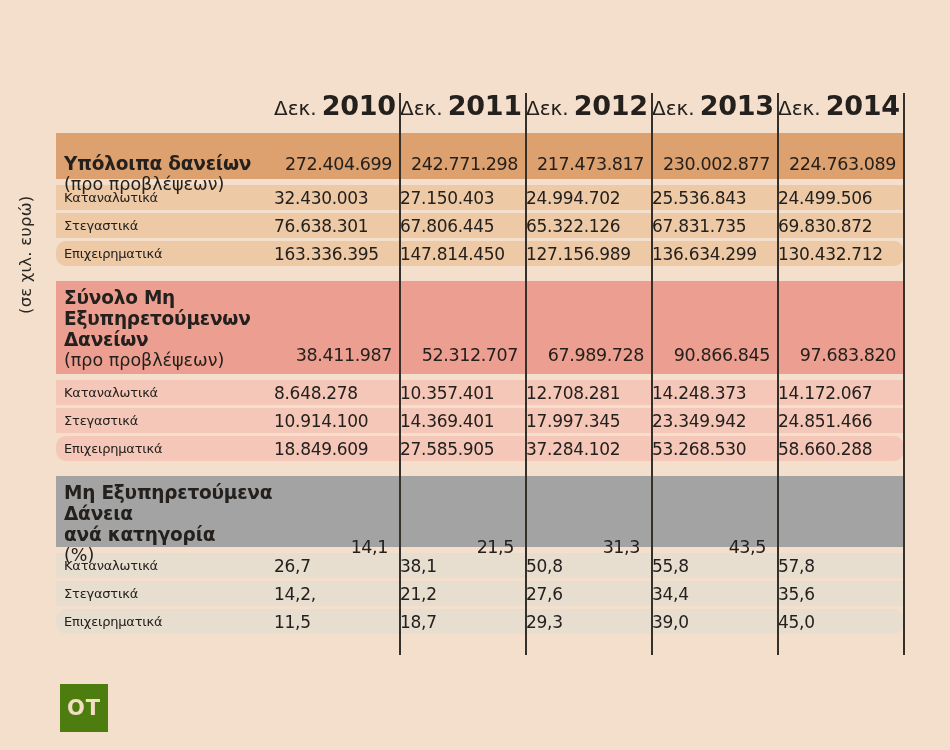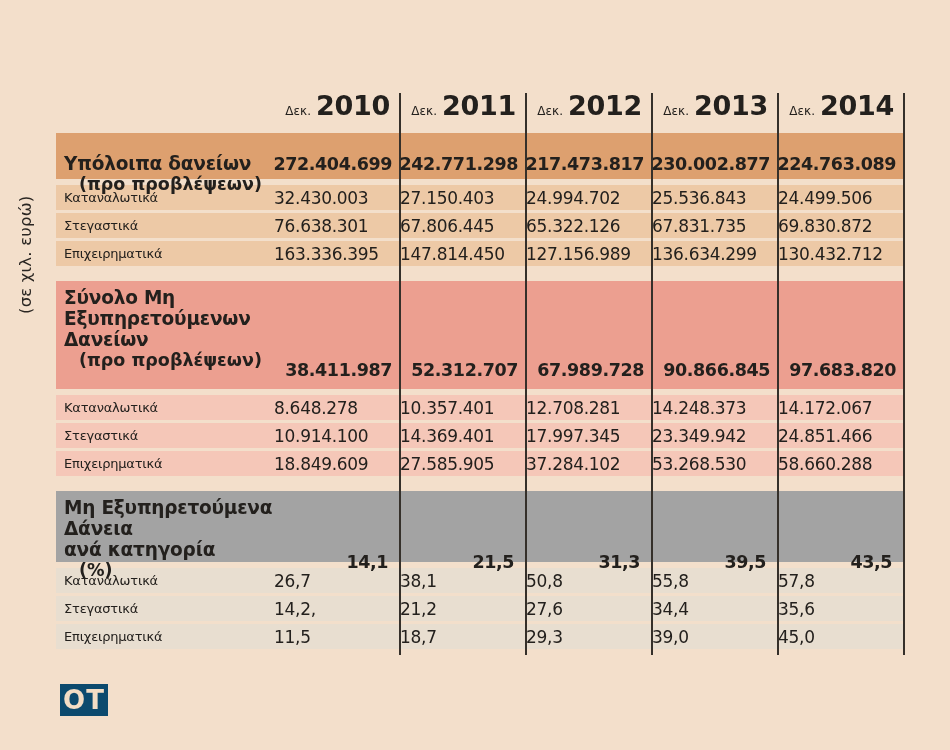--- a/index.html
+++ b/index.html
@@ -31,68 +31,68 @@
     display:grid;
     grid-template-columns:218px repeat(5,126px);
   }
 
   
   .colheads{margin-top:90px;height:30px;align-items:baseline;}
   .colheads .yh{
     text-align:right;padding-right:10px;
     white-space:nowrap;
   }
-  .colheads .dk{font-size:12px;}
+  .colheads .dk{font-size:20px;}
   .colheads .yr{font-size:27px;font-weight:600;letter-spacing:-.3px;}
 
   
   .band{align-items:stretch;}
   .band .titlecell{padding-left:8px;padding-top:4px;}
   .band .t{font-size:18.5px;font-weight:700;line-height:21px;letter-spacing:-.2px;}
-  .band .st{font-size:17.5px;font-weight:700;line-height:21px;margin-left:15px;}
+  .band .st{font-size:17.5px;font-weight:400;line-height:21px;}
   .band .bval{
     display:flex;justify-content:flex-end;
-    font-size:17.5px;font-weight:700;letter-spacing:-.4px;
+    font-size:17.5px;font-weight:400;letter-spacing:-.4px;
     padding-right:8px;white-space:nowrap;
   }
   .band.s1{margin-top:13px;height:46px;background:#dda06f;}
   .band.s1 .titlecell{padding-top:20px;}
   .band.s1 .bval{align-items:center;}
-  .band.s2{margin-top:15px;height:108px;background:#ec9f90;}
+  .band.s2{margin-top:15px;height:93px;background:#ec9f90;}
   .band.s3{margin-top:15px;height:71px;background:#a3a3a3;}
   .band.s2 .titlecell,.band.s3 .titlecell{padding-top:6px;}
   .band.s2 .bval,.band.s3 .bval{align-items:flex-end;padding-bottom:9px;}
   .band.s3 .bval{padding-right:12px;}
 
   
   .subrow{height:25px;margin-bottom:3px;align-items:center;}
   .subrow.first{margin-top:6px;}
-  .subrow.last{margin-bottom:0;}
+  .subrow.last{margin-bottom:0;border-radius:10px;}
   .s1r{background:#edc9a6;}
   .s2r{background:#f5c7b8;}
   .s3r{background:#e8ded0;}
   .subrow .lab{padding-left:8px;font-size:13px;letter-spacing:-.2px;white-space:nowrap;}
   .subrow .val{
     text-align:left;padding-right:16px;
     font-size:17px;letter-spacing:-.3px;white-space:nowrap;
   }
   .s3r .val{padding-right:24px;}
 
   
   .divider{
     position:absolute;top:93px;height:562px;width:2px;
     background:#35302a;
   }
 
   
   .logo{
-    position:absolute;left:60px;top:684px;width:48px;height:32px;
-    background:#0c4a6e;
+    position:absolute;left:60px;top:684px;width:48px;height:48px;
+    background:#4d7c0f;
     display:flex;align-items:center;justify-content:center;
-    font-size:26px;font-weight:700;color:#f3ddc5;letter-spacing:1px;
+    font-size:21px;font-weight:700;color:#f3ddc5;letter-spacing:1px;
   }
 </style>
 </head>
 <body>
 
 <div class="canvas">
 
   <div class="vlabel">(σε χιλ. ευρώ)</div>
 
   <div class="table">
@@ -183,21 +183,20 @@
     <div class="grid band s3">
       <div class="titlecell">
         <div class="t">Μη Εξυπηρετούμενα</div>
         <div class="t">Δάνεια</div>
         <div class="t">ανά κατηγορία</div>
         <div class="st">(%)</div>
       </div>
       <div class="bval">14,1</div>
       <div class="bval">21,5</div>
       <div class="bval">31,3</div>
-      <div class="bval">39,5</div>
       <div class="bval">43,5</div>
     </div>
     <div class="grid subrow s3r first">
       <div class="lab">Καταναλωτικά</div>
       <div class="val">26,7</div>
       <div class="val">38,1</div>
       <div class="val">50,8</div>
       <div class="val">55,8</div>
       <div class="val">57,8</div>
     </div>

